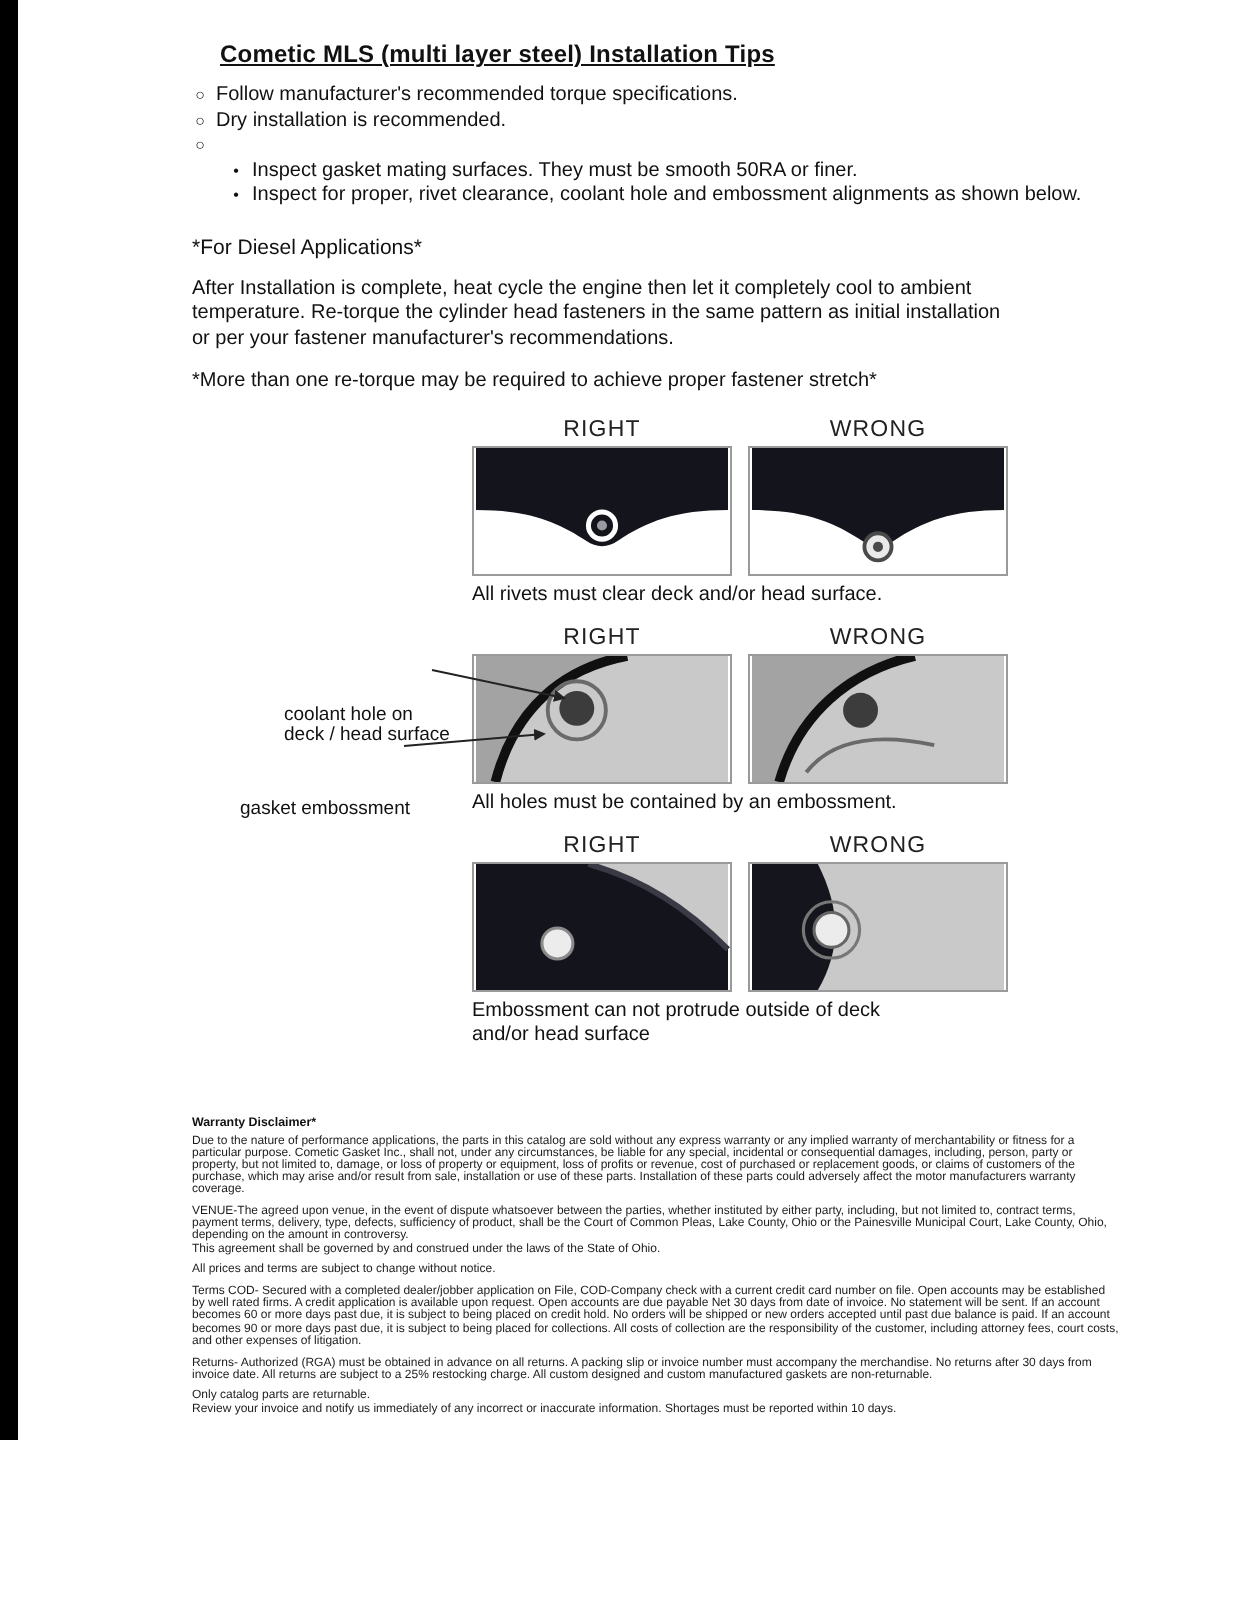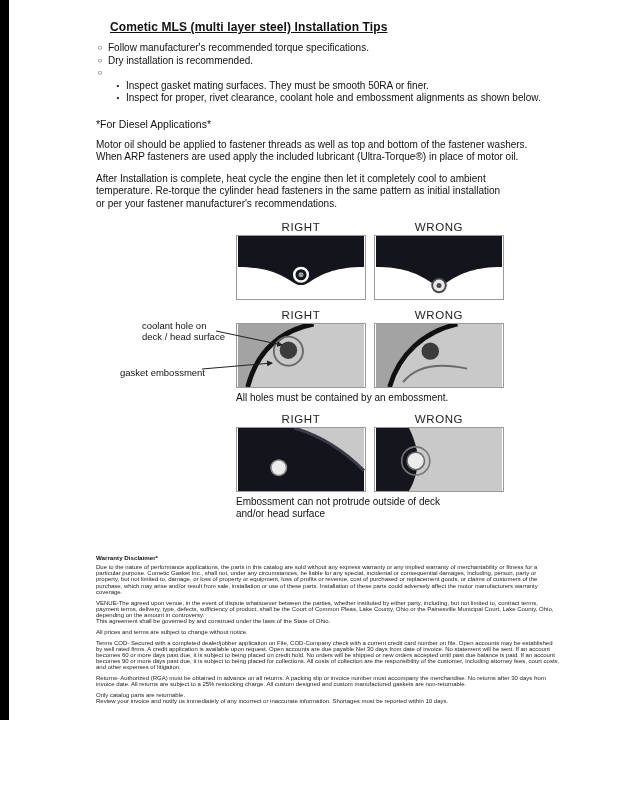--- a/index.html
+++ b/index.html
@@ -29,21 +29,21 @@
   .diagram-section { position:relative; margin-left:140px; margin-top:11px; width:268px; }
   .diagram-row { margin-top:9px; }
   .diagram-row:first-child { margin-top:0; }
   .dr-headers { display:flex; gap:8px; }
   .dr-headers span { width:130px; text-align:center; font-size:11.5px; letter-spacing:.6px; color:#222; }
   .dr-panels { position:relative; display:flex; gap:8px; margin-top:2px; }
   .panel { width:130px; height:65px; border:1px solid #9a9a9a; background:#fff; }
   .panel svg { display:block; width:100%; height:100%; }
   .dr-caption { font-size:10px; line-height:12px; margin-top:4px; white-space:pre-line; }
 
-  .annotation { position:absolute; font-size:9.5px; line-height:10.5px; white-space:pre-line; color:#111; z-index:3; }
+  .annotation { position:absolute; font-size:9.5px; line-height:10.5px; white-space:pre-line; color:#111; z-index:3;margin-top:28px; }
   .ann-1 { left:-94px; top:-2px; width:92px; }
   .ann-2 { left:-116px; top:45px; width:110px; }
   .leader-svg { position:absolute; left:-120px; top:0; width:300px; height:65px; overflow:visible; pointer-events:none; z-index:2; }
 
   .warranty { margin-top:34px; width:464px; }
   .warranty-heading { font-size:6.2px; font-weight:bold; margin-bottom:3px; }
   .warranty p { font-size:6px; line-height:6.2px; margin-bottom:4.5px; white-space:pre-line; color:#1c1c1c; }
 
   .footer { margin-top:20px; margin-left:296px; font-size:11.5px; color:#111; }
 </style>
@@ -73,25 +73,24 @@
         <span class="marker">•</span>
         <span>Inspect gasket mating surfaces.  They must be smooth 50RA or finer.</span>
       </li>
       <li class="indent">
         <span class="marker">•</span>
         <span>Inspect for proper, rivet clearance, coolant hole and embossment alignments as shown below.</span>
       </li>
     </ul>
 
     <h2 class="diesel-heading">*For Diesel Applications*</h2>
-    <p class="para">Motor oil should be applied to fastener threads as well as top and bottom of the fastener washers.
-When ARP fasteners are used apply the included lubricant (Ultra-Torque®) in place of motor oil.</p>
     <p class="para">After Installation is complete, heat cycle the engine then let it completely cool to ambient
 temperature. Re-torque the cylinder head fasteners in the same pattern as initial installation
 or per your fastener manufacturer's recommendations.</p>
+    <p class="note">*More than one re-torque may be required to achieve proper fastener stretch*</p>
 
     <div class="diagram-section">
 
       <div class="diagram-row">
         <div class="dr-headers">
           <span>RIGHT</span>
           <span>WRONG</span>
         </div>
         <div class="dr-panels">
           <div class="panel">
@@ -104,20 +103,21 @@
           </div>
           <div class="panel">
             <svg viewBox="0 0 130 65">
               <rect x="0" y="0" width="130" height="65" fill="#ffffff"></rect>
               <path d="M0,0 H130 V32 C103,32 88,38 73,48 C68,51.5 62,51.5 57,48 C42,38 27,32 0,32 Z" fill="#14141c"></path>
               <circle cx="65" cy="51" r="7" fill="#e9e9e9" stroke="#4a4a4a" stroke-width="2"></circle>
               <circle cx="65" cy="51" r="2.6" fill="#4a4a4a"></circle>
             </svg>
           </div>
         </div>
+        <div class="dr-caption">All rivets must clear deck and/or head surface.</div>
       </div>
 
       <div class="diagram-row">
         <div class="dr-headers">
           <span>RIGHT</span>
           <span>WRONG</span>
         </div>
         <div class="dr-panels">
           <div class="annotation ann-1">coolant hole on
 deck / head surface</div>

